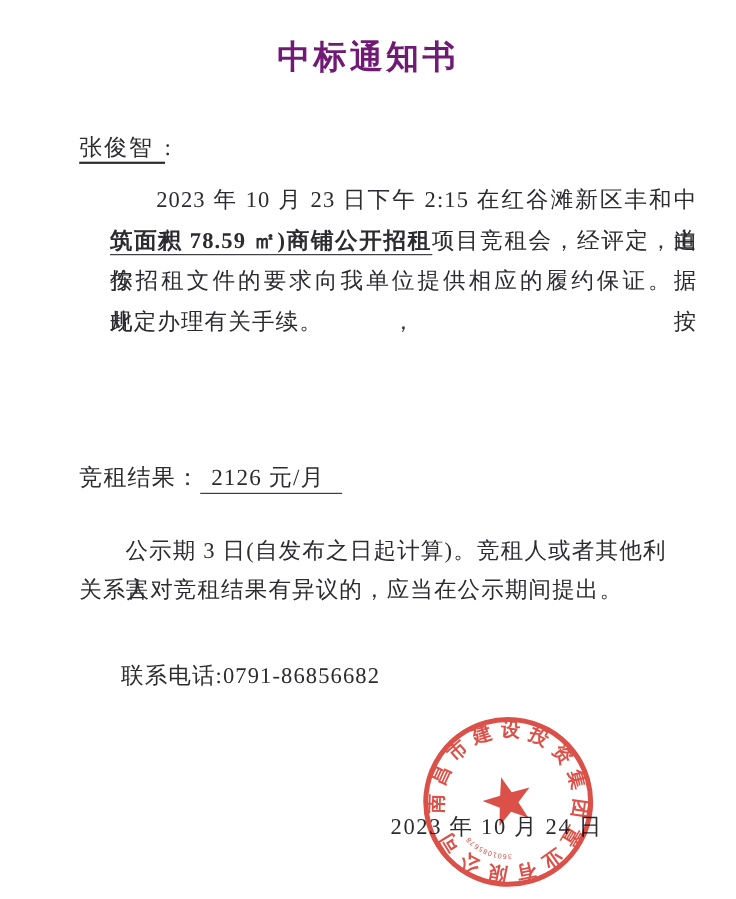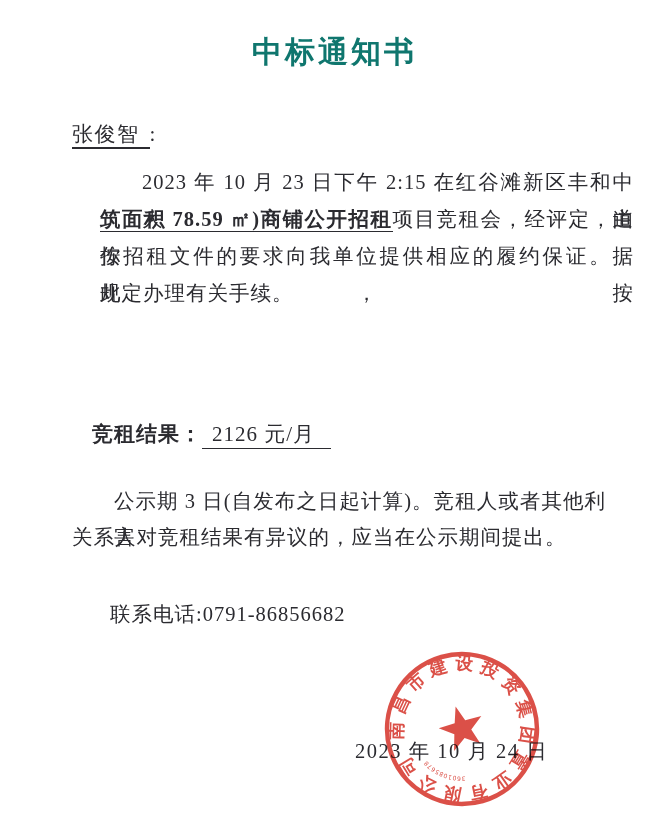--- a/index.html
+++ b/index.html
@@ -17,21 +17,21 @@
   }
   .doc-title {
     position: absolute;
     top: 32px;
     left: 0;
     width: 669px;
     text-align: center;
     font-size: 30px;
     font-weight: bold;
     letter-spacing: 3px;
-    color: #0f766e;
+    color: #701a75;
   }
   .salutation {
     position: absolute;
     top: 120px;
     left: 72px;
     font-size: 21px;
     font-weight: normal;
     letter-spacing: 1.5px;
   }
   .salutation .name {
@@ -65,21 +65,21 @@
     border-bottom: 1.8px solid #2b2b30;
     padding-bottom: 1px;
   }
   .result-line {
     position: absolute;
     top: 420px;
     left: 72px;
     font-size: 21px;
     letter-spacing: 1px;
   }
-  .result-label { font-weight: bold; margin-left: 20px; }
+  .result-label { font-weight: normal; }
   .result-value {
     font-weight: normal;
     border-bottom: 1.8px solid #2b2b30;
     padding: 0 16px 2px 10px;
     text-align: center;
   }
   .supervisor-line, .phone-line {
     position: absolute;
     left: 110px;
     font-size: 20.5px;

